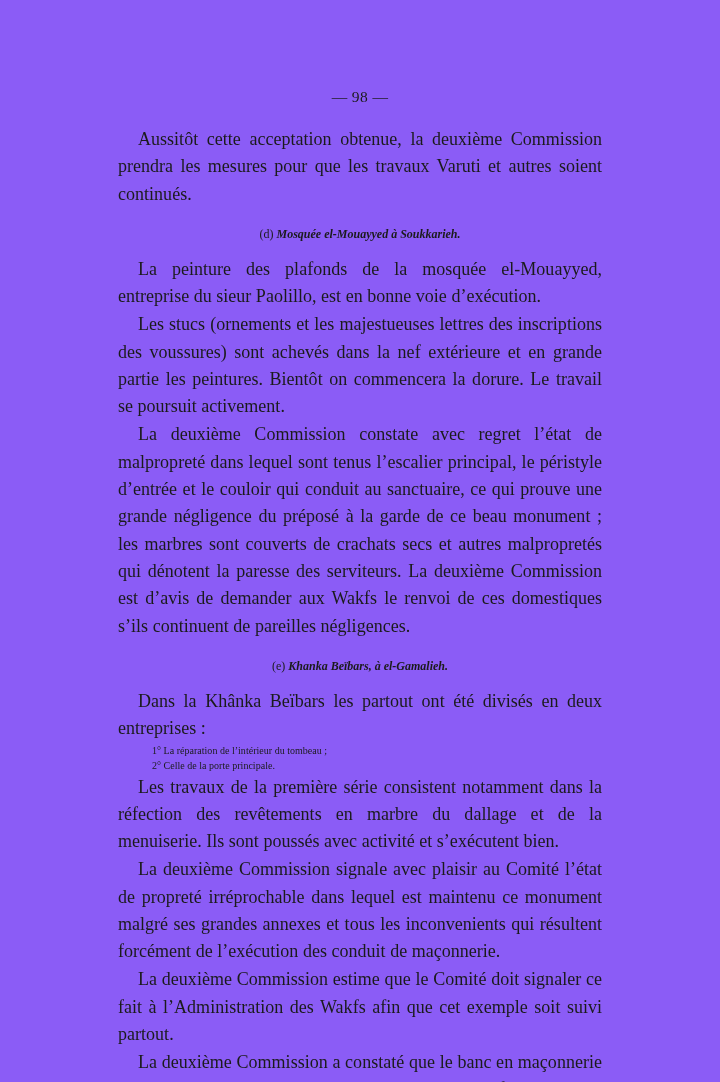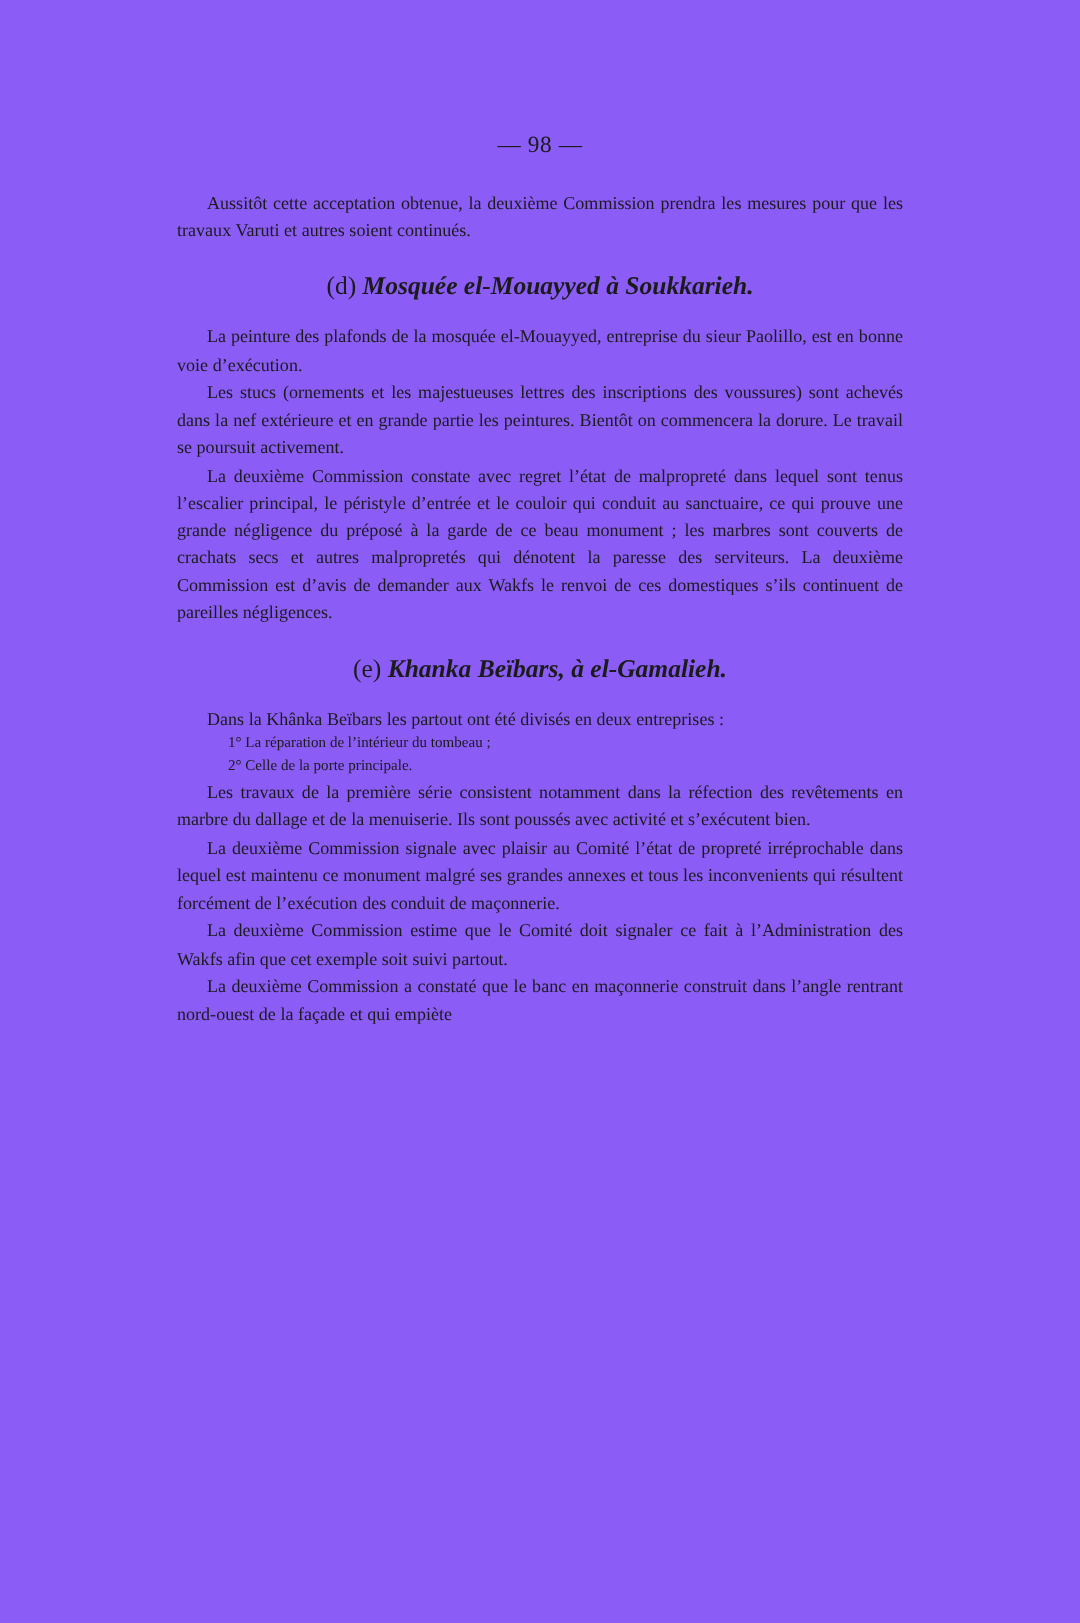--- a/index.html
+++ b/index.html
@@ -31,36 +31,36 @@
     font-family: "Liberation Serif", serif;
   }
   .content {
     position: absolute;
     top: 126px;
     left: 118px;
     width: 484px;
   }
   p {
     margin: 0;
-    font-size: 12px;
+    font-size: 18px;
     line-height: 1.52;
     text-align: justify;
     text-justify: inter-word;
     letter-spacing: 0.02px;
   }
   p.indent {
     text-indent: 20px;
   }
   p.tight {
     margin-top: 0.5px;
   }
   .section-head {
     margin: 19px 0 14px 0;
     text-align: center;
-    font-size: 17px;
+    font-size: 12px;
   }
   .section-head .label {
     font-style: normal;
   }
   .section-head .title {
     font-style: italic;
     font-weight: bold;
   }
   .list-line {
     margin: 0;

